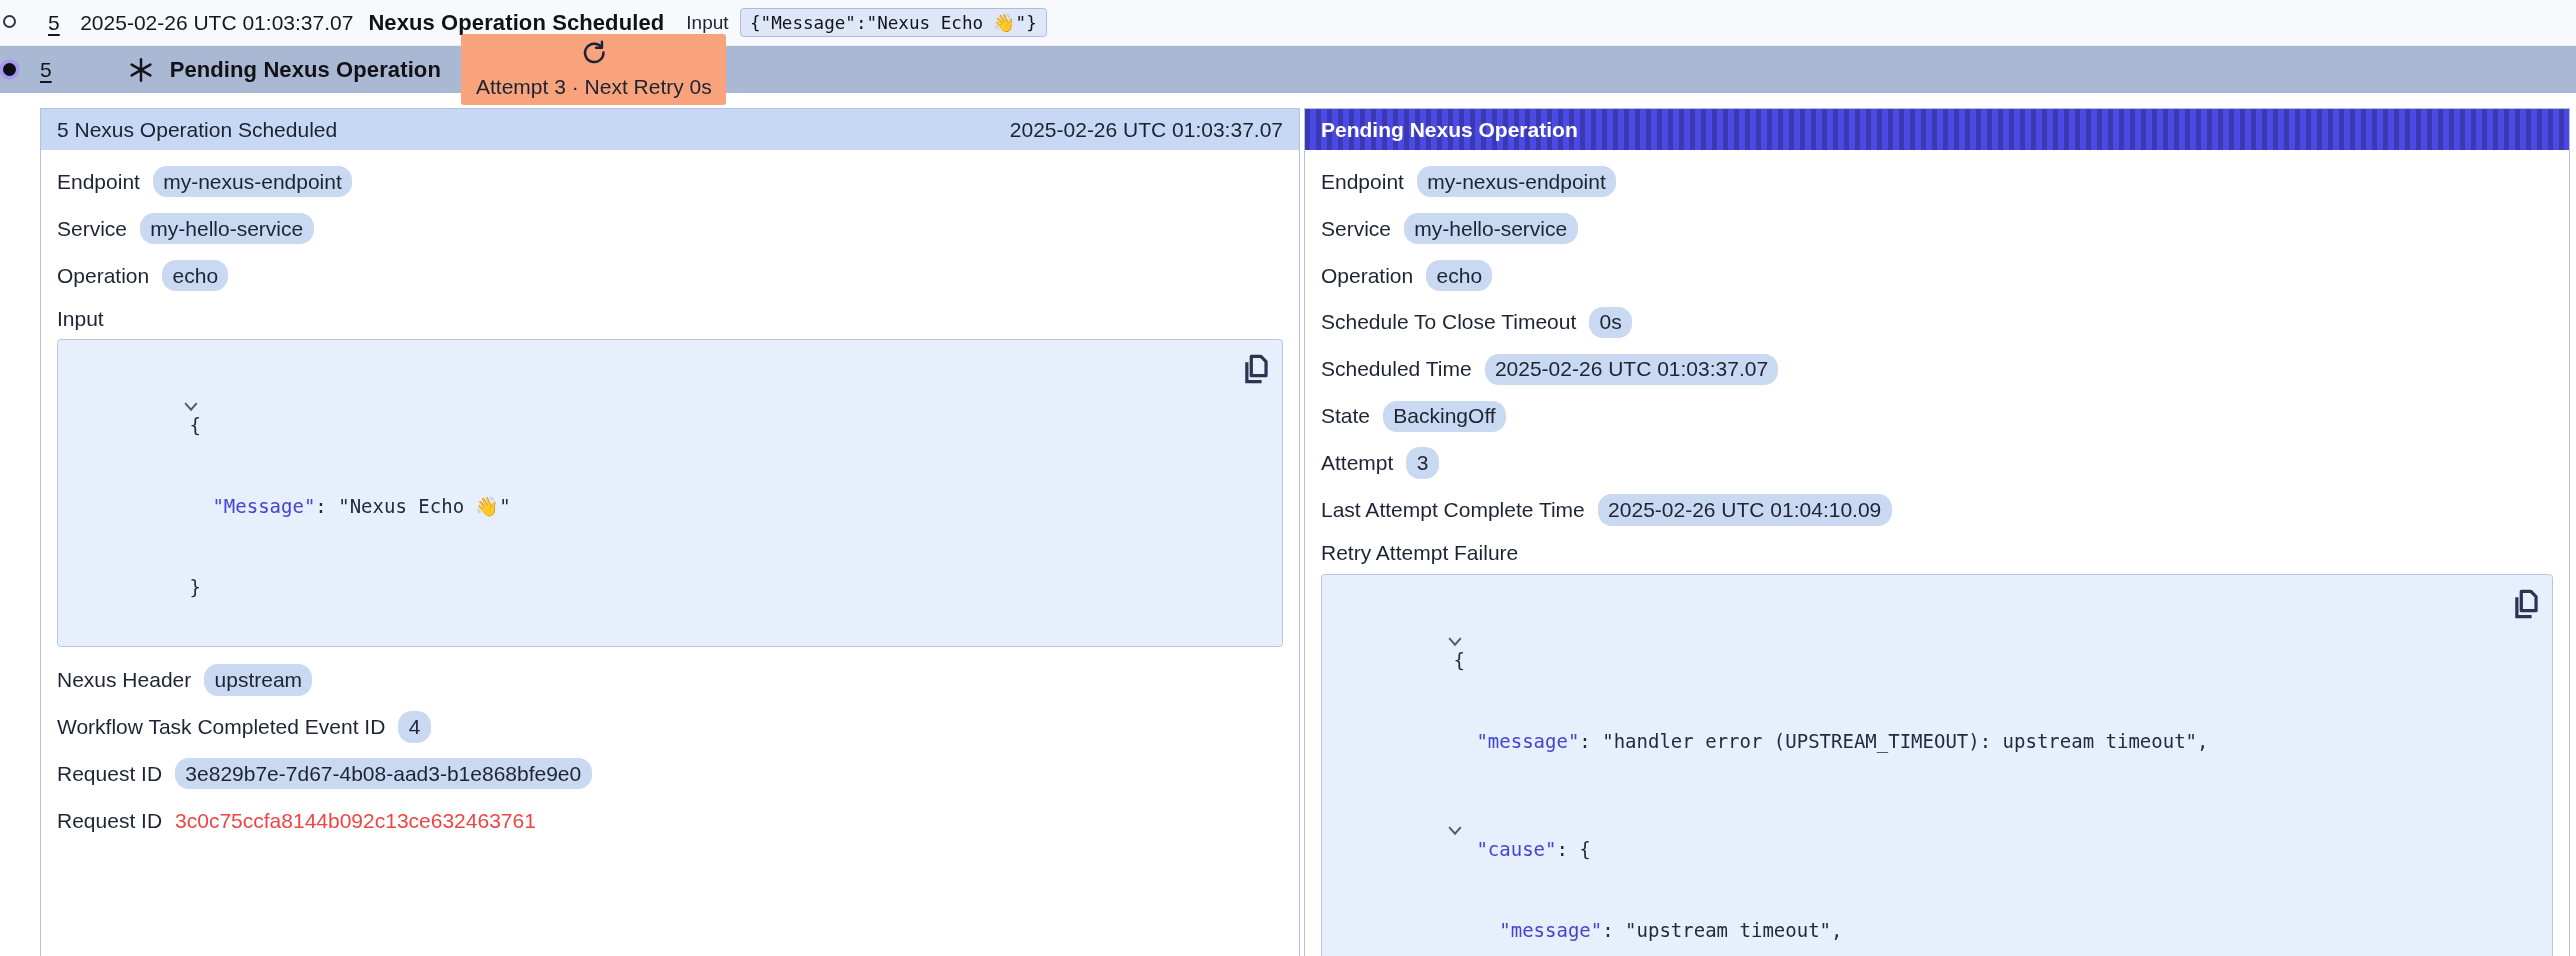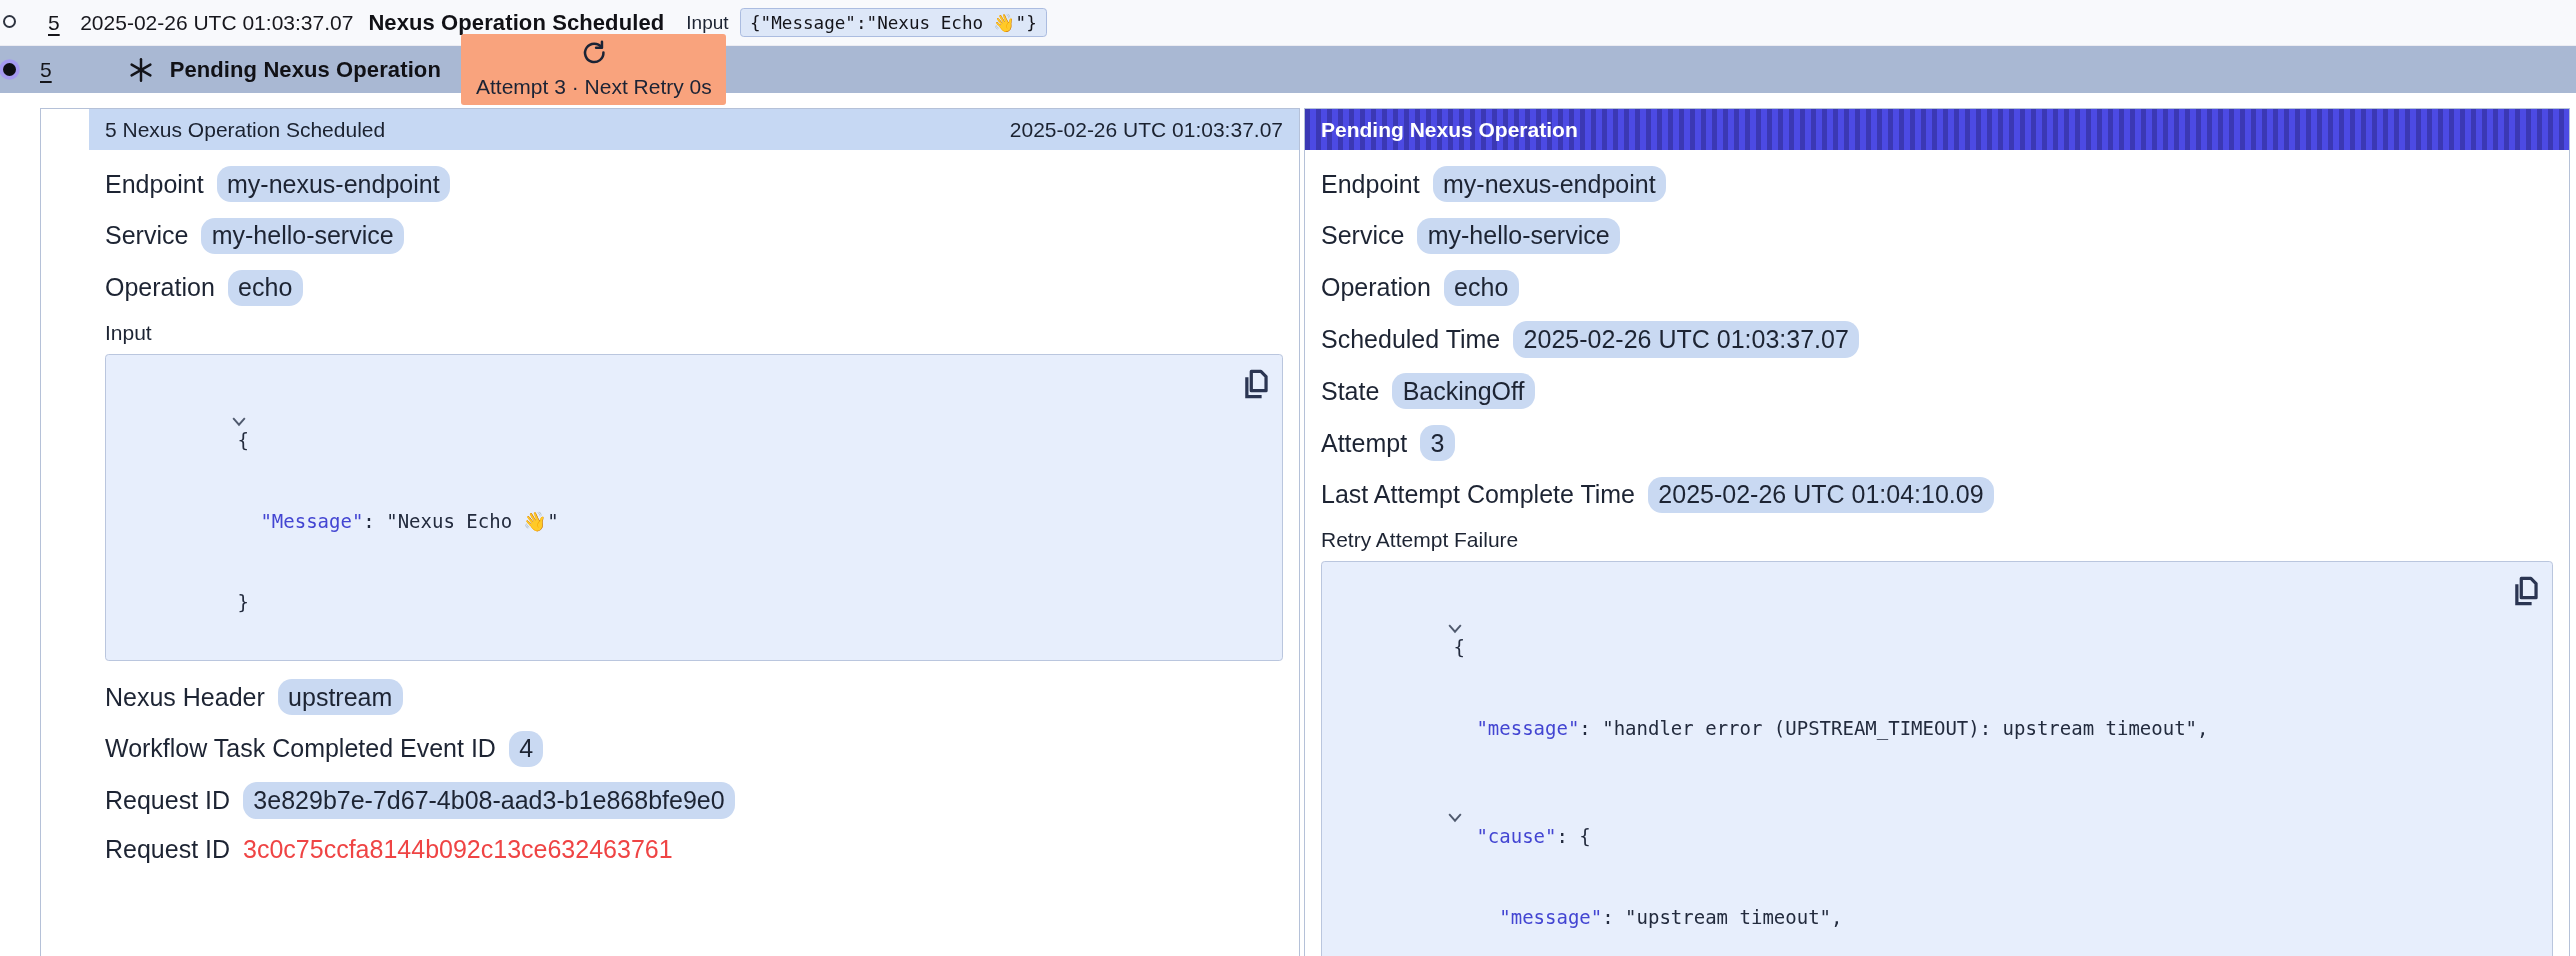--- a/index.html
+++ b/index.html
@@ -39,36 +39,36 @@
   }
   .pend-icon { margin-left:76px; display:flex; align-items:center; }
   .pend-title { font-size:22px; font-weight:700; color:#111116; margin-left:16px; letter-spacing:0.1px; }
   .retry-badge {
     margin-left:20.5px; background:#f9a37d; border-radius:2.9px; padding:5.9px 14.6px;
     display:flex; align-items:center; gap:10.3px; font-size:21px; color:#1b2335;flex-direction:column;
   }
 
   
   .card { position:absolute; top:108px; height:849px; background:#ffffff; border:0.7px solid #b5c1d8; }
-  #left-card  { left:40px;  width:1260px;padding-left:48px; }
+  #left-card  { left:40px;  width:1260px; }
   #right-card { left:1304px; width:1266px; }
 
   .card-header {
     height:41px; display:flex; align-items:center; justify-content:space-between;
     padding:0 16px; font-size:21px;
   }
   #left-card .card-header { background:#c6d8f3; color:#1b2230; }
   #right-card .card-header {
     background:repeating-linear-gradient(90deg,#3b38b4 0 5.1px,#4c4ae4 5.1px 11px);
     color:#ffffff; font-weight:600;
   }
 
   .card-body { padding:16px 16px 0 16px; }
 
-  .field { display:flex; align-items:center; margin-bottom:15.4px; font-size:25px; color:#1d2433; min-height:31.5px; }
+  .field { display:flex; align-items:center; margin-bottom:15.4px; font-size:21px; color:#1d2433; min-height:31.5px; }
   .field .lbl { margin-right:13px; white-space:nowrap; }
   .badge { background:#c9d9f2; border-radius:14px; padding:3.7px 10.3px; color:#1d2433; white-space:nowrap; }
   .link-id { color:#ef4444; text-underline-offset:5.1px; cursor:pointer; }
   .section-label { font-size:21px; color:#1d2433; margin-bottom:8.8px; }
 
   
   .codeblock {
     position:relative; background:#e7eefc; border:0.7px solid #bac6de; border-radius:3.7px;
     padding:17.6px 59px 17.6px 0; margin-bottom:17.6px;
   }
@@ -196,20 +196,24 @@
     </div>
     <div class="field">
       <span class="lbl">Service</span>
       <span class="badge">my-hello-service</span>
     </div>
     <div class="field">
       <span class="lbl">Operation</span>
       <span class="badge">echo</span>
     </div>
     <div class="field">
+      <span class="lbl">Schedule To Close Timeout</span>
+      <span class="badge">0s</span>
+    </div>
+    <div class="field">
       <span class="lbl">Scheduled Time</span>
       <span class="badge">2025-02-26 UTC 01:03:37.07</span>
     </div>
     <div class="field">
       <span class="lbl">State</span>
       <span class="badge">BackingOff</span>
     </div>
     <div class="field">
       <span class="lbl">Attempt</span>
       <span class="badge">3</span>

